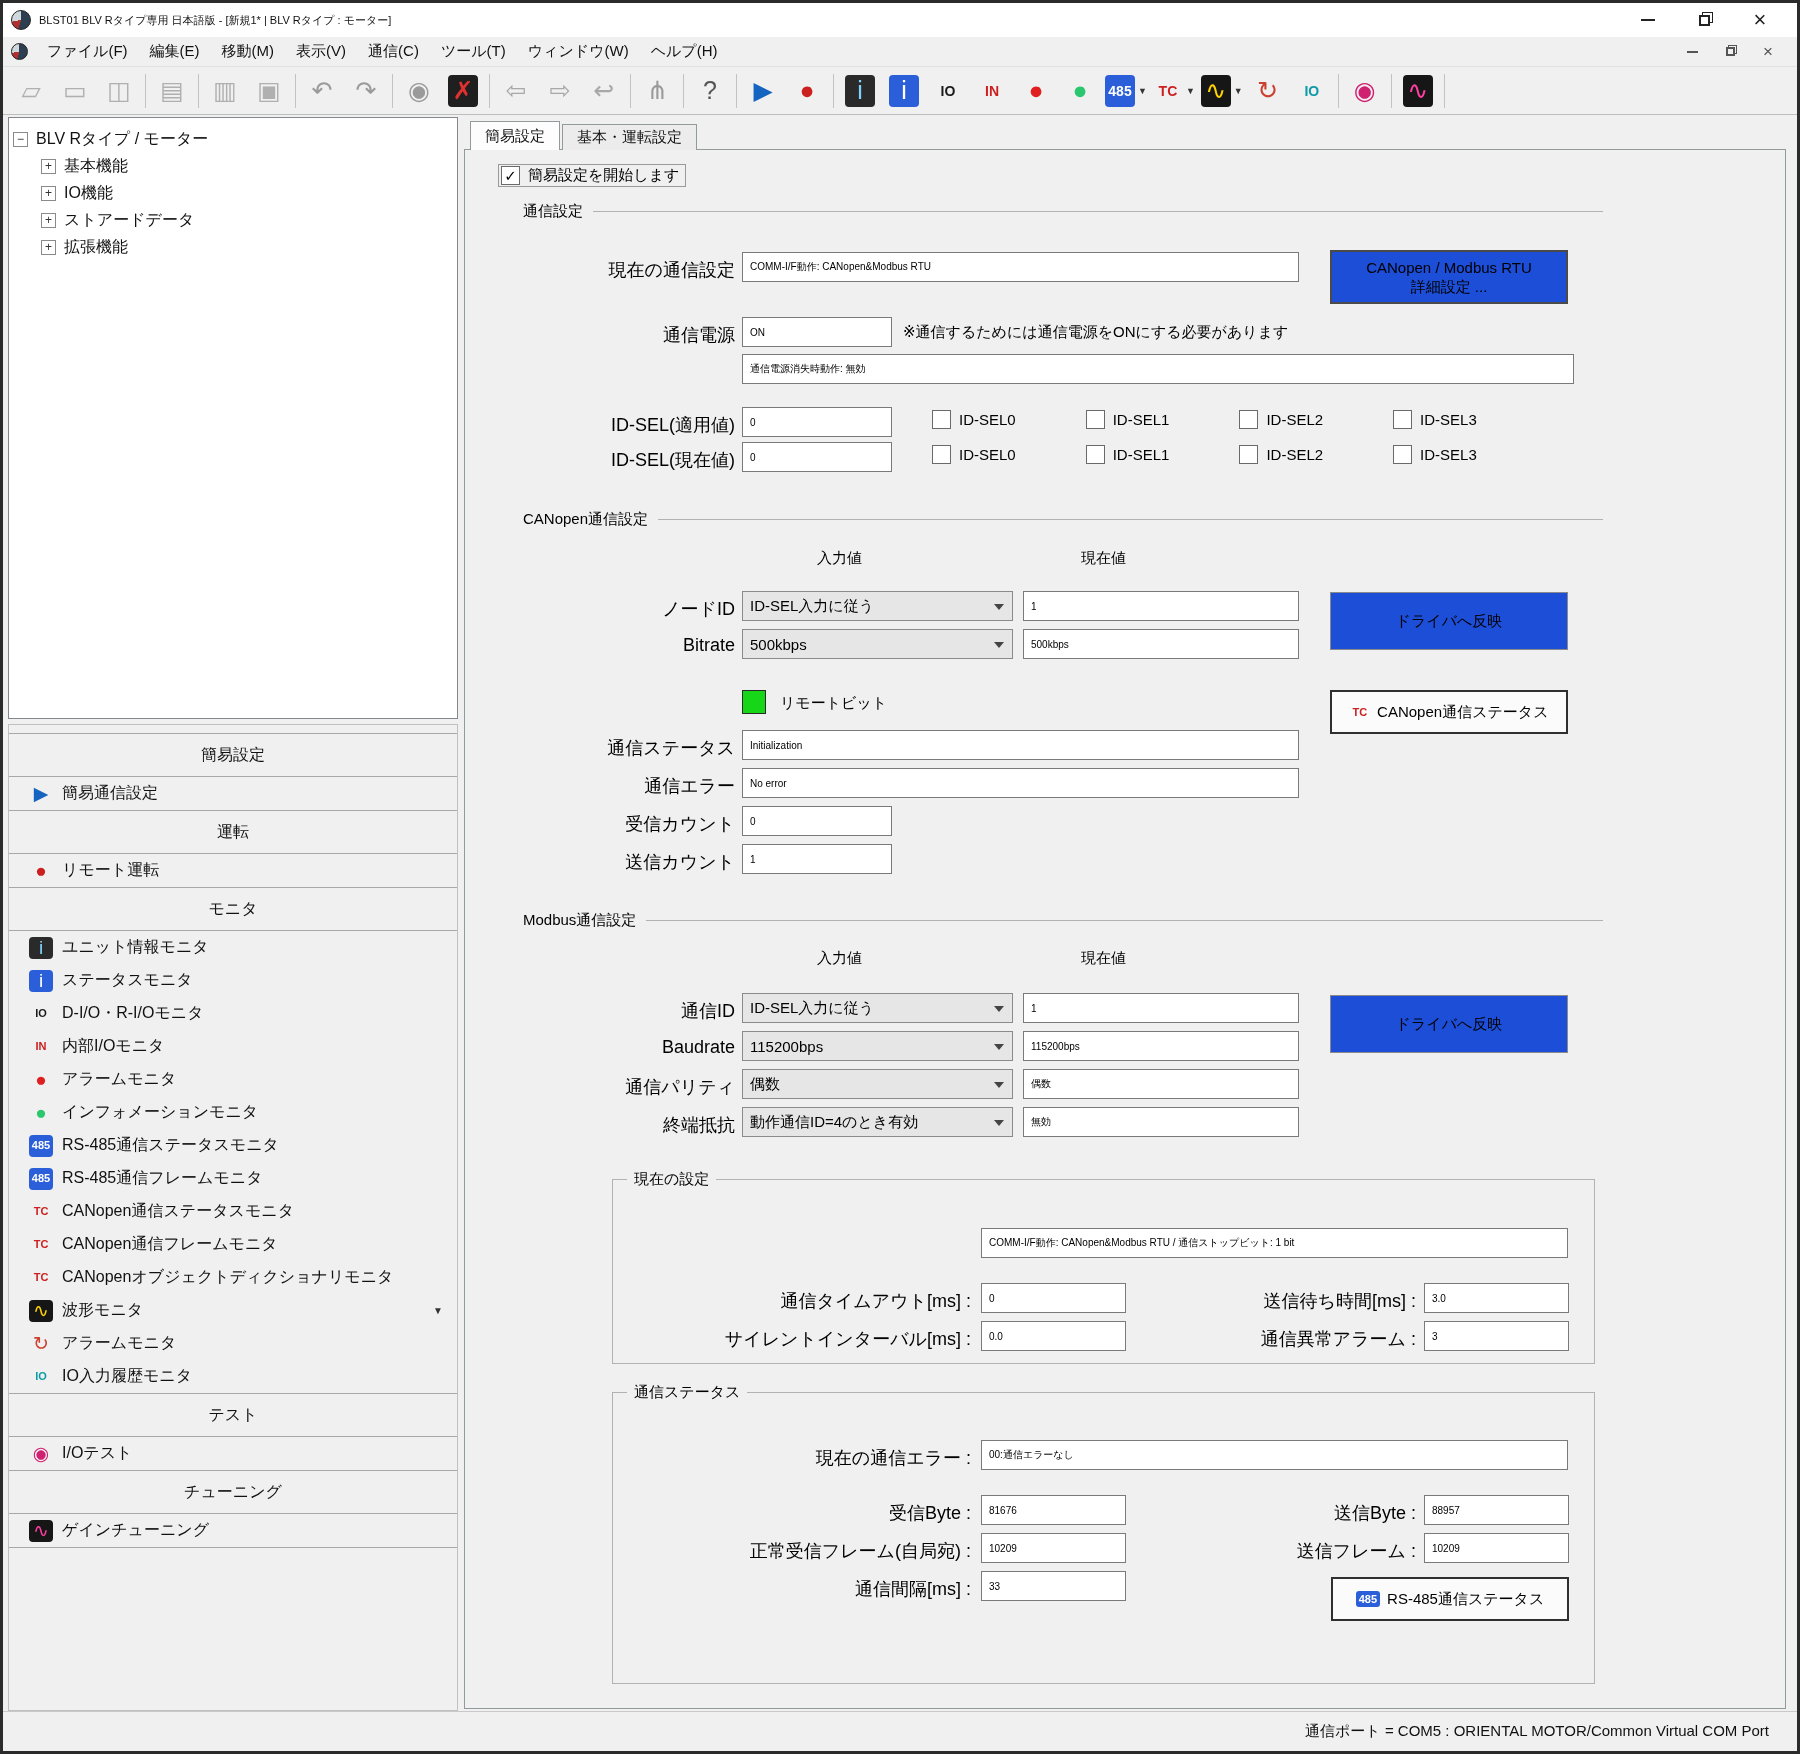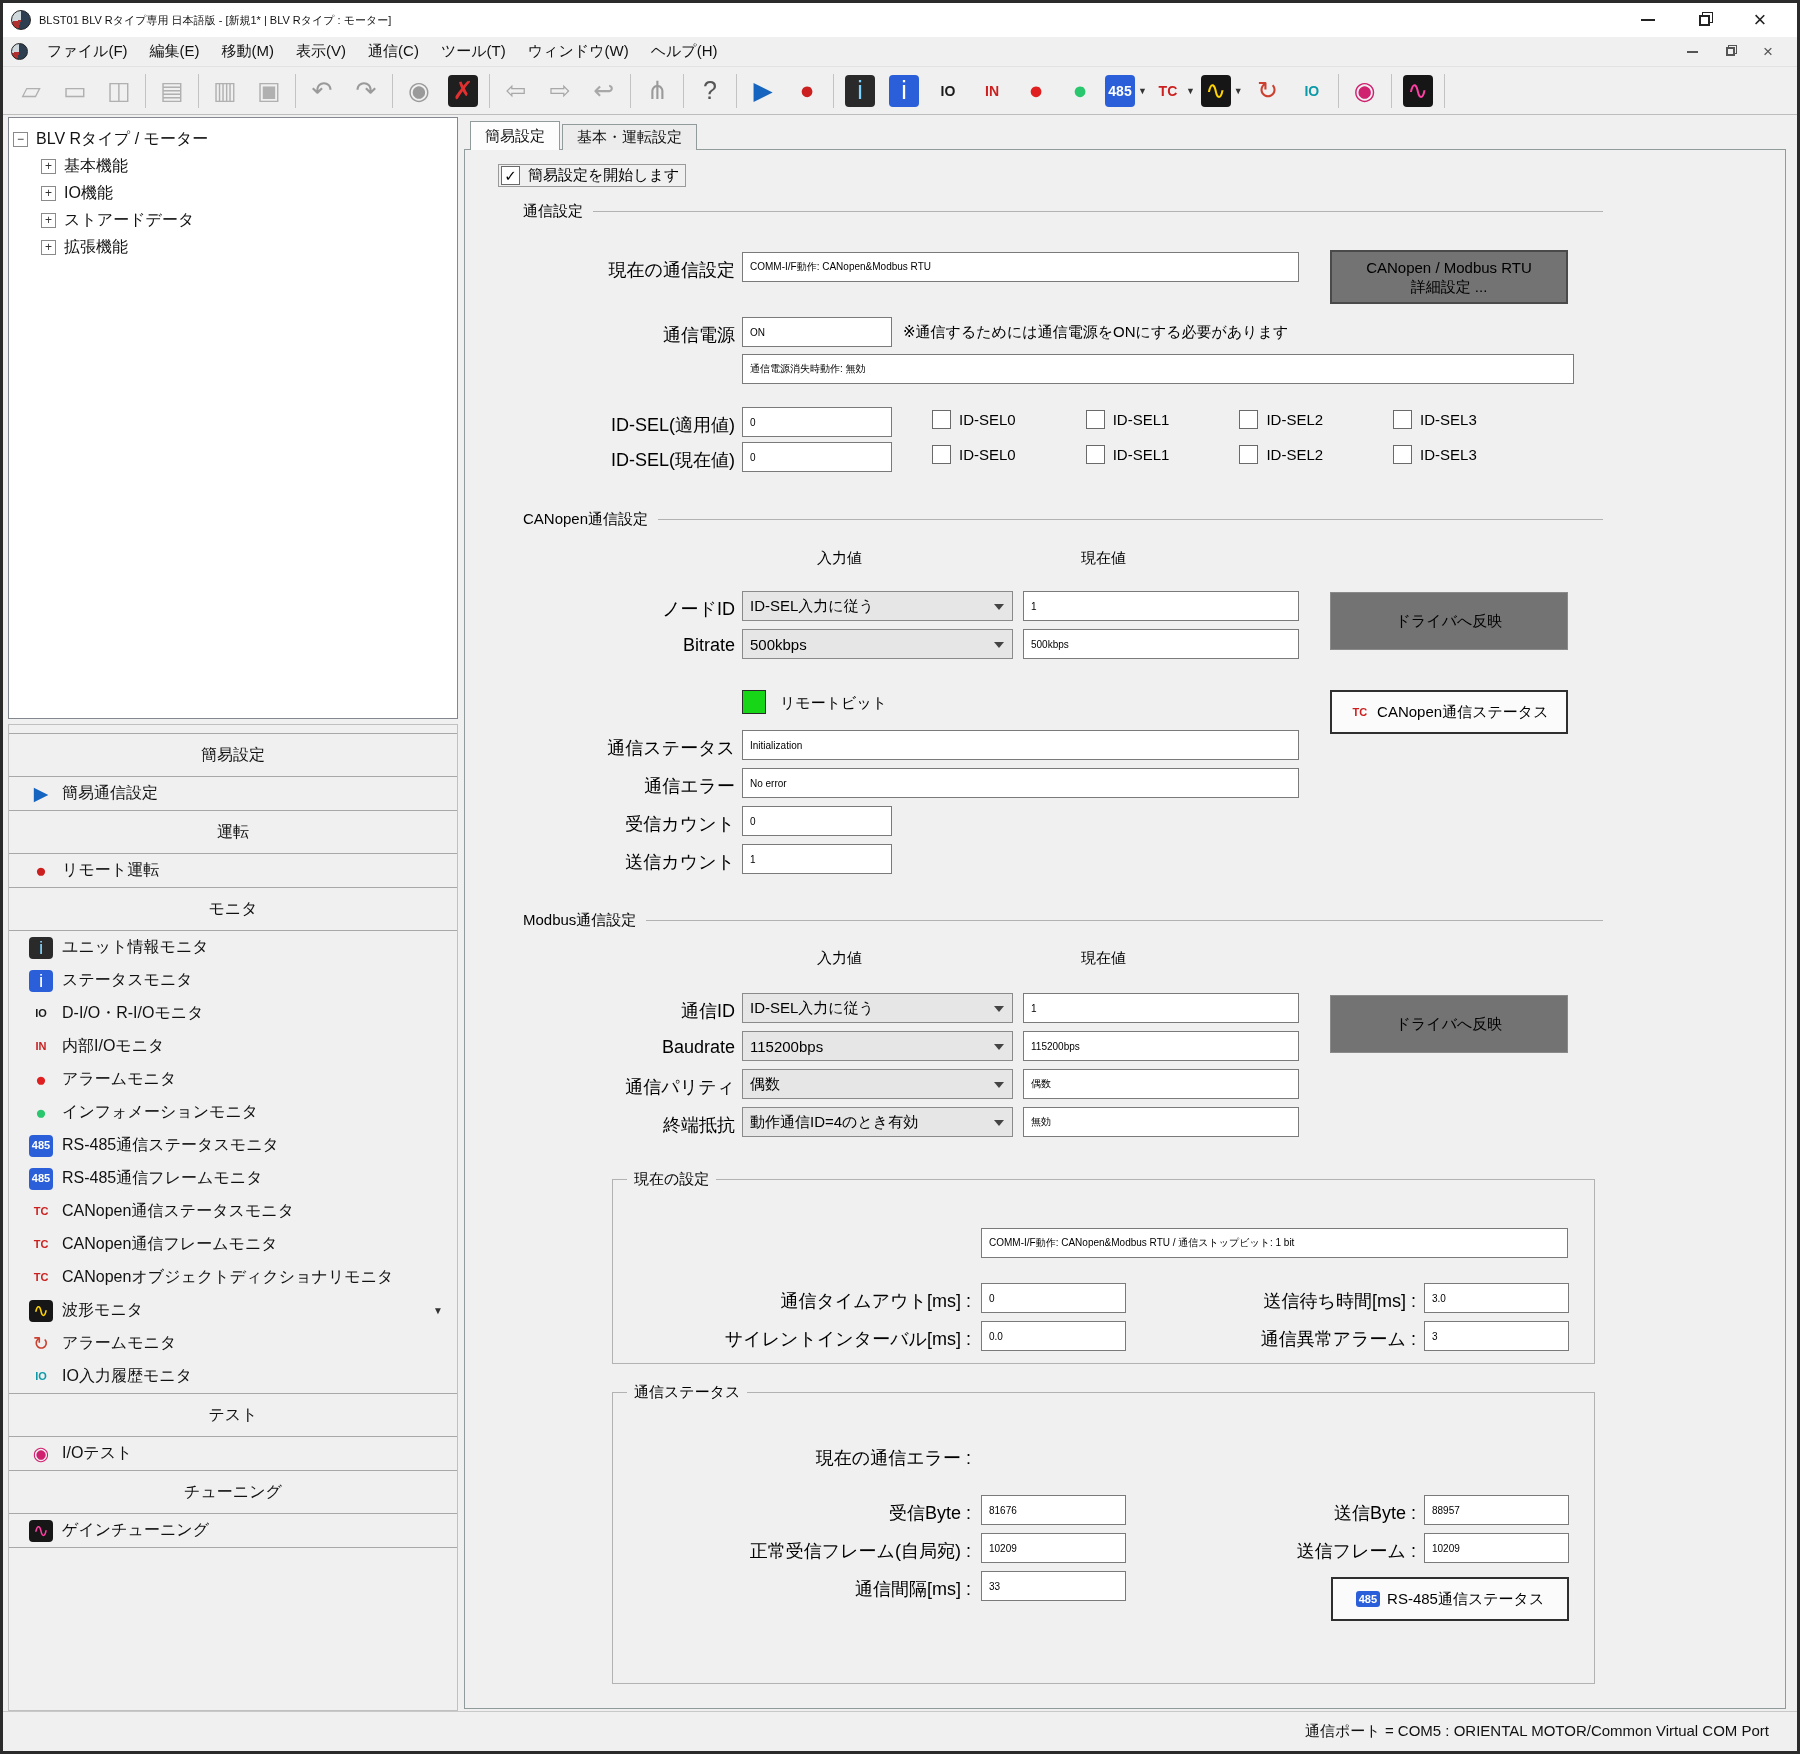--- a/index.html
+++ b/index.html
@@ -52,21 +52,21 @@
   
   .main-panel{position:absolute;left:461px;top:2px;width:1322px;bottom:2px;}
   .tabs{position:absolute;left:6px;top:5px;height:28px;display:flex;align-items:flex-end;z-index:2;}
   .tab{height:26px;padding:0 14px;display:flex;align-items:center;font-size:15px;color:#111;background:#ececec;border:1px solid #919b9c;border-bottom:none;margin-right:2px;}
   .tab.active{background:#fdfdfd;height:29px;position:relative;z-index:3;}
   .content{position:absolute;left:0;right:0;top:32px;bottom:0;background:#f0f0f0;border:1px solid #919b9c;overflow:hidden;}
   .flabel{position:absolute;font-size:18px;color:#000;text-align:right;white-space:nowrap;}
   .field{position:absolute;height:30px;background:#fff;border:1px solid #7a7a7a;font-size:10px;color:#000;display:flex;align-items:center;padding:0 7px;white-space:nowrap;overflow:hidden;}
   .combo{position:absolute;height:30px;background:#e6e6e6;border:1px solid #8a8a8a;font-size:15px;color:#000;display:flex;align-items:center;padding:0 26px 0 7px;white-space:nowrap;}
   .combo .arrow{position:absolute;right:8px;top:12px;width:0;height:0;border-left:5px solid transparent;border-right:5px solid transparent;border-top:6px solid #444;}
-  .btn{position:absolute;background:#737373;border:1px solid #8a8a8a;display:flex;flex-direction:column;align-items:center;justify-content:center;font-size:15px;color:#000;text-align:center;line-height:1.3;}
+  .btn{position:absolute;background:#1d4ed8;border:1px solid #8a8a8a;display:flex;flex-direction:column;align-items:center;justify-content:center;font-size:15px;color:#000;text-align:center;line-height:1.3;}
   .btn.strong{border:2px solid #2f2f2f;background:#fbfbfb;flex-direction:row;gap:7px;}
   .btn .mini{font-size:11px;font-weight:bold;display:flex;align-items:center;justify-content:center;border-radius:3px;padding:1px 3px;}
   .gtitle{position:absolute;display:flex;align-items:center;font-size:15px;color:#000;}
   .gtitle .line{flex:1;height:1px;background:#b2b2b2;margin-left:10px;}
   .gbox{position:absolute;border:1px solid #b2b2b2;margin-top:24px;}
   .gbox-label{position:absolute;top:-10px;left:14px;background:#f0f0f0;padding:0 7px;font-size:15px;color:#000;}
   .colhead{position:absolute;font-size:15px;color:#000000;width:160px;text-align:left;}
   .cb{width:19px;height:19px;background:#fff;border:1px solid #6a6a6a;display:inline-flex;align-items:center;justify-content:center;font-size:15px;color:#000;flex:0 0 auto;}
   .start-check{position:absolute;display:flex;align-items:center;gap:8px;border:1px solid #9a9a9a;padding:1px 6px 1px 2px;font-size:15px;color:#000;}
   .idsel-host{position:absolute;display:flex;gap:70px;align-items:center;}
@@ -551,20 +551,21 @@
           <div class="field" style="left:811px;top:103px;width:145px;">3.0</div>
           <div class="flabel" style="left:108px;top:147px;width:250px;">サイレントインターバル[ms] :</div>
           <div class="field" style="left:368px;top:141px;width:145px;">0.0</div>
           <div class="flabel" style="left:553px;top:147px;width:250px;">通信異常アラーム :</div>
           <div class="field" style="left:811px;top:141px;width:145px;">3</div>
         </div>
 
         <div class="gbox" style="left:147px;top:1218px;width:983px;height:292px;">
           <div class="gbox-label">通信ステータス</div>
           <div class="flabel" style="left:108px;top:53px;width:250px;">現在の通信エラー :</div>
+          <div class="field" style="left:368px;top:47px;width:587px;">00:通信エラーなし</div>
           <div class="flabel" style="left:108px;top:108px;width:250px;">受信Byte :</div>
           <div class="field" style="left:368px;top:102px;width:145px;">81676</div>
           <div class="flabel" style="left:553px;top:108px;width:250px;">送信Byte :</div>
           <div class="field" style="left:811px;top:102px;width:145px;">88957</div>
           <div class="flabel" style="left:108px;top:146px;width:250px;">正常受信フレーム(自局宛) :</div>
           <div class="field" style="left:368px;top:140px;width:145px;">10209</div>
           <div class="flabel" style="left:553px;top:146px;width:250px;">送信フレーム :</div>
           <div class="field" style="left:811px;top:140px;width:145px;">10209</div>
           <div class="flabel" style="left:108px;top:184px;width:250px;">通信間隔[ms] :</div>
           <div class="field" style="left:368px;top:178px;width:145px;">33</div>

